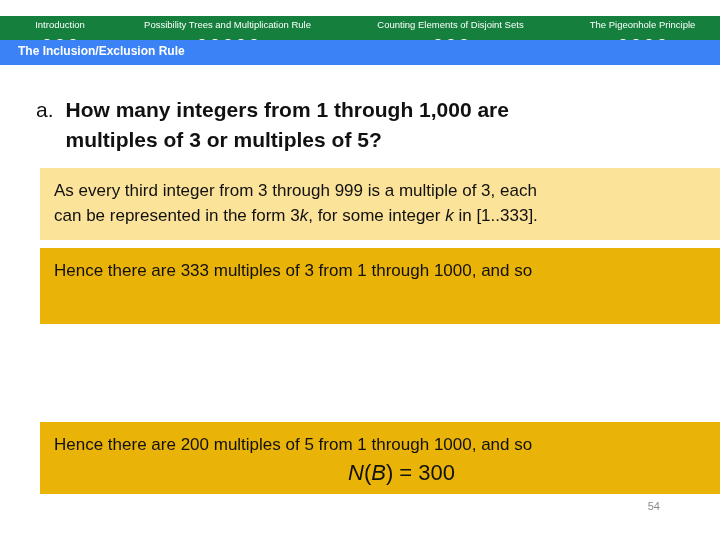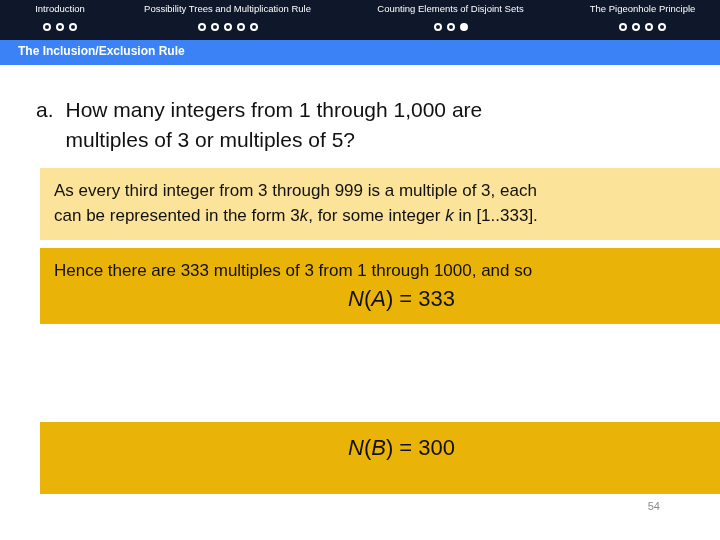--- a/index.html
+++ b/index.html
@@ -16,24 +16,24 @@
   .slide {
     position: relative;
     width: 720px;
     height: 540px;
     background: #ffffff;
   }
 
   
   .navbar {
     position: absolute;
-    left: 0; top: 0;
+    left: 0; top: 16px;
     width: 720px;
     height: 40px;
-    background: #0f172a;
+    background: #15803d;
   }
   .nav-group {
     position: absolute;
     top: 2px;
     text-align: center;
     color: #ffffff;
   }
   .nav-label {
     font-size: 9.5px;
     line-height: 13px;
@@ -94,20 +94,21 @@
     color: #111111;
     line-height: 30px;
     flex: 0 0 auto;
     padding-right: 12px;
   }
   .q-text {
     font-size: 21px;
     color: #111111;
     line-height: 30px;
     flex: 1 1 auto;
+    font-weight: bold;
   }
 
   
   .box {
     position: absolute;
     left: 40px;
     width: 693px;
     box-sizing: border-box;
     padding: 10px 14px 8px 14px;
   }
@@ -205,23 +206,23 @@
     </div>
   </div>
 
   <div class="box yellow" id="box1">
     <div class="box-line">As every third integer from 3 through 999 is a multiple of 3, each</div>
     <div class="box-line"><span>can be represented in the form 3</span><em>k</em><span>, for some integer </span><em>k</em><span> in [1..333].</span></div>
   </div>
 
   <div class="box green" id="box2">
     <div class="box-line">Hence there are 333 multiples of 3 from 1 through 1000, and so</div>
-    <div class="box-result"><em>N</em><span>(</span><em>A</em><span>)</span><span> = 333</span></div>
   </div>
 
 
   <div class="box green" id="box4">
+    <div class="box-line">Hence there are 200 multiples of 5 from 1 through 1000, and so</div>
     <div class="box-result"><em>N</em><span>(</span><em>B</em><span>)</span><span> = 300</span></div>
   </div>
 
   <div class="page-number">54</div>
 
 </div>
 
 </body></html>

